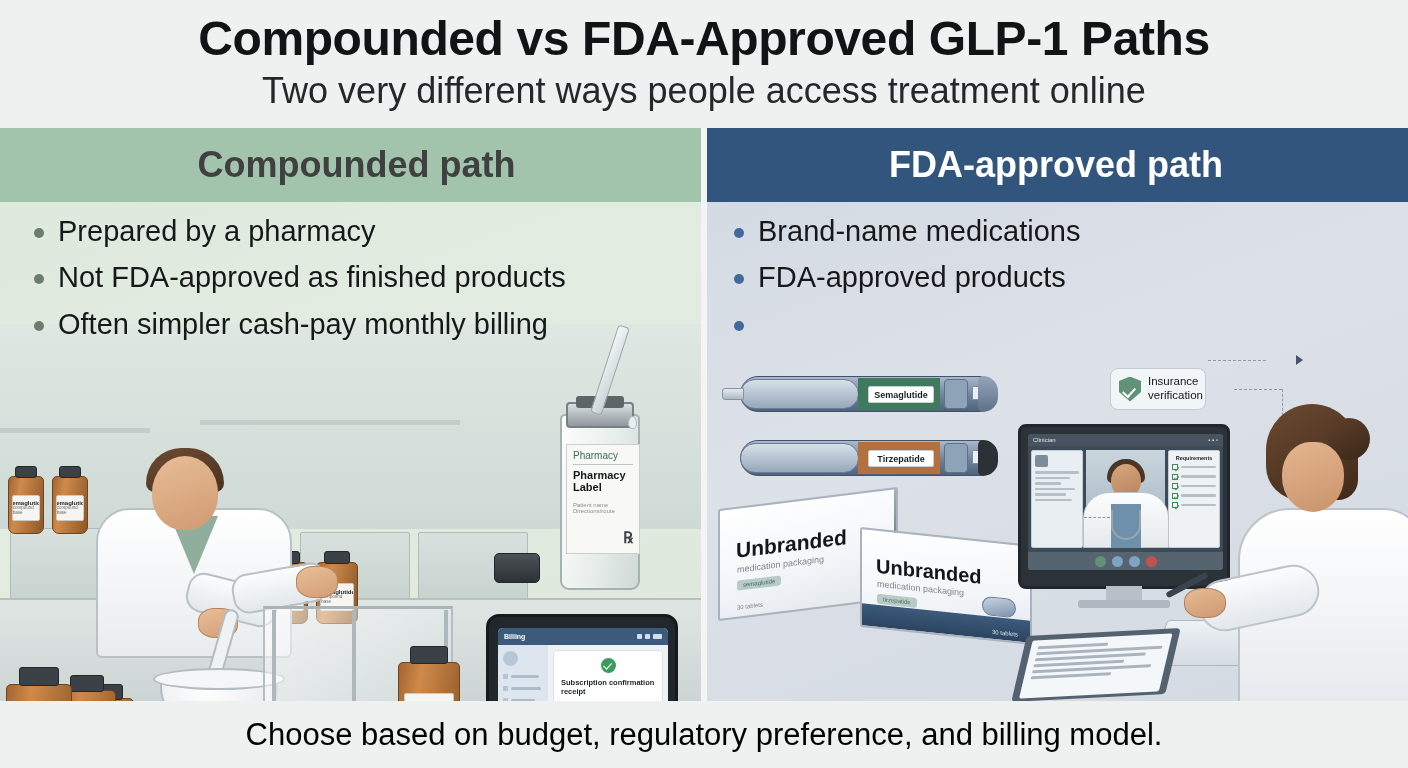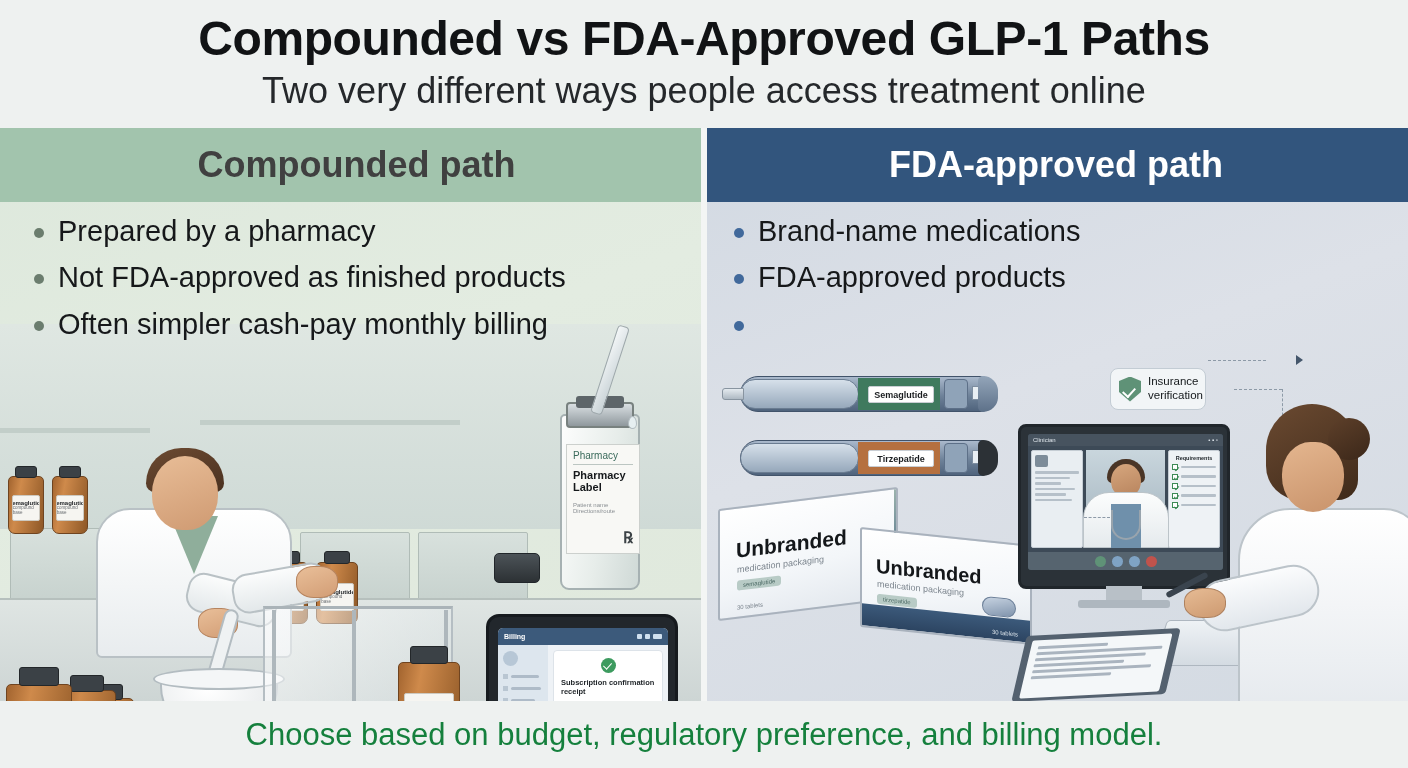--- a/index.html
+++ b/index.html
@@ -574,16 +574,16 @@
         <div class="bullet">
           <span class="dot dot-r"></span>
         </div>
       </div>
     </div>
 
     <div class="divider"></div>
   </div>
 
   <div style="position:absolute;left:0;top:701px;width:1408px;height:67px;display:flex;align-items:center;justify-content:center;">
-    <div style="font-size:31px;color:#15803d;white-space:nowrap;">Choose based on budget, regulatory preference, and billing model.</div>
+    <div style="font-size:31px;color:#000000;white-space:nowrap;">Choose based on budget, regulatory preference, and billing model.</div>
   </div>
 
 </div>
 
 </body></html>

